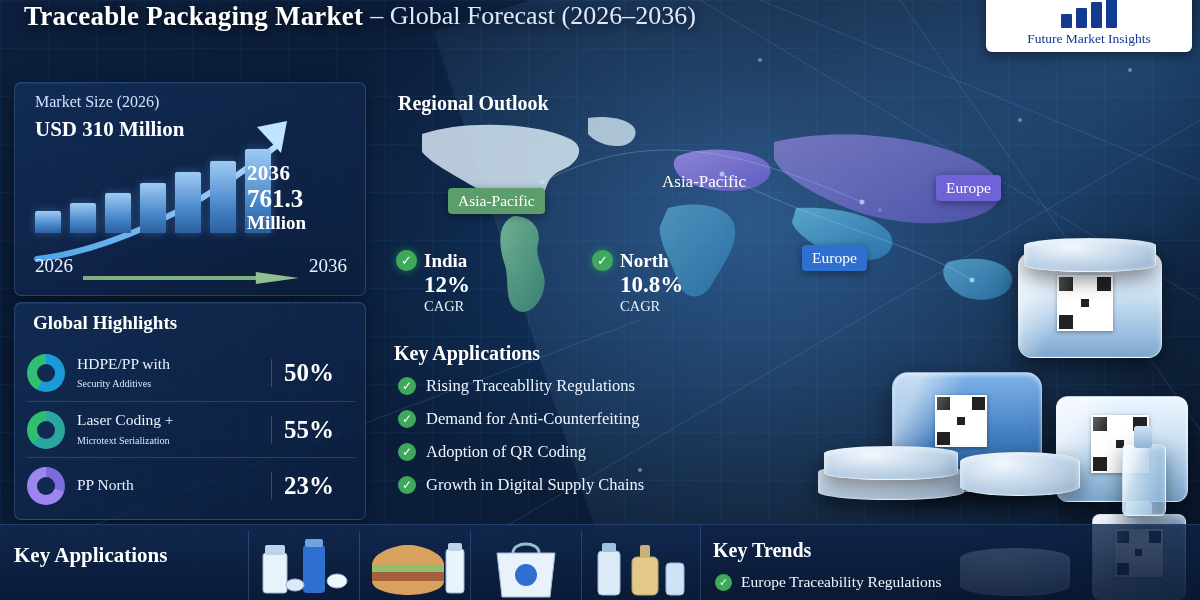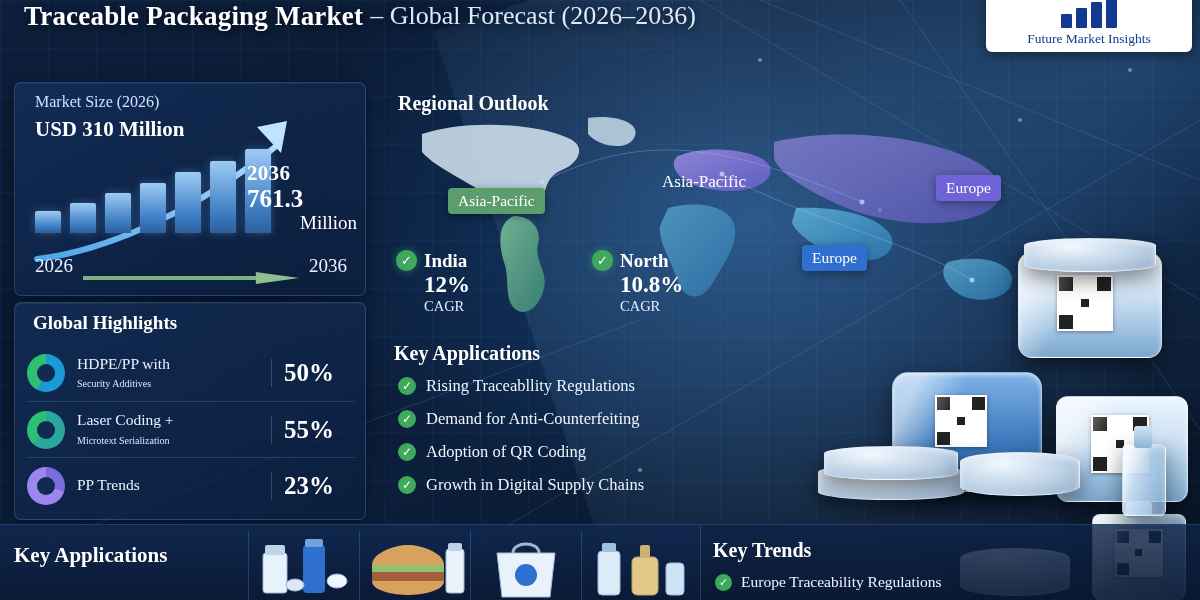--- a/index.html
+++ b/index.html
@@ -86,21 +86,21 @@
     box-shadow: 0 0 10px rgba(110,180,250,.35);
   }
   .arrow-curve { position: absolute; left: 10px; top: 18px; width: 342px; height: 170px; pointer-events: none; }
 
   .callout {
     position: absolute; right: 8px; top: 78px; width: 110px;
     color: #ffffff; text-align: left;
   }
   .callout .y { font-size: 21px; font-weight: bold; letter-spacing: .3px; }
   .callout .v { font-size: 25px; font-weight: bold; line-height: 1.04; }
-  .callout .u { font-size: 19px; font-weight: normal; text-align: right; }
+  .callout .u { font-size: 19px; font-weight: bold; }
 
   .axis-row {
     position: absolute; left: 20px; bottom: 18px; width: 312px; height: 26px;
     display: flex; align-items: flex-end; justify-content: space-between;
     color: #eaf3ff; font-size: 19px;
   }
   .axis-arrow { flex: 1; height: 10px; margin: 0 10px; position: relative; }
 
   
   .seg-title { position: absolute; left: 18px; top: 9px; color: #ffffff; font-size: 19px; font-weight: bold; }
@@ -289,21 +289,21 @@
         <span class="seg-label">
           <span class="l1">Laser Coding +</span><br>
           <span class="l2">Microtext Serialization</span>
         </span>
         <span class="seg-pct">55%</span>
       </div>
 
       <div class="seg-row">
         <span class="donut" style="background:conic-gradient(#7b6bdb 0 30%, #9d86f0 30% 100%)"></span>
         <span class="seg-label">
-          <span class="l1">PP Trends</span>
+          <span class="l1">PP North</span>
         </span>
         <span class="seg-pct">23%</span>
       </div>
 
     </div>
   </div>
 
   <div class="ro-title">Regional Outlook</div>
 
   <div class="map-wrap">

